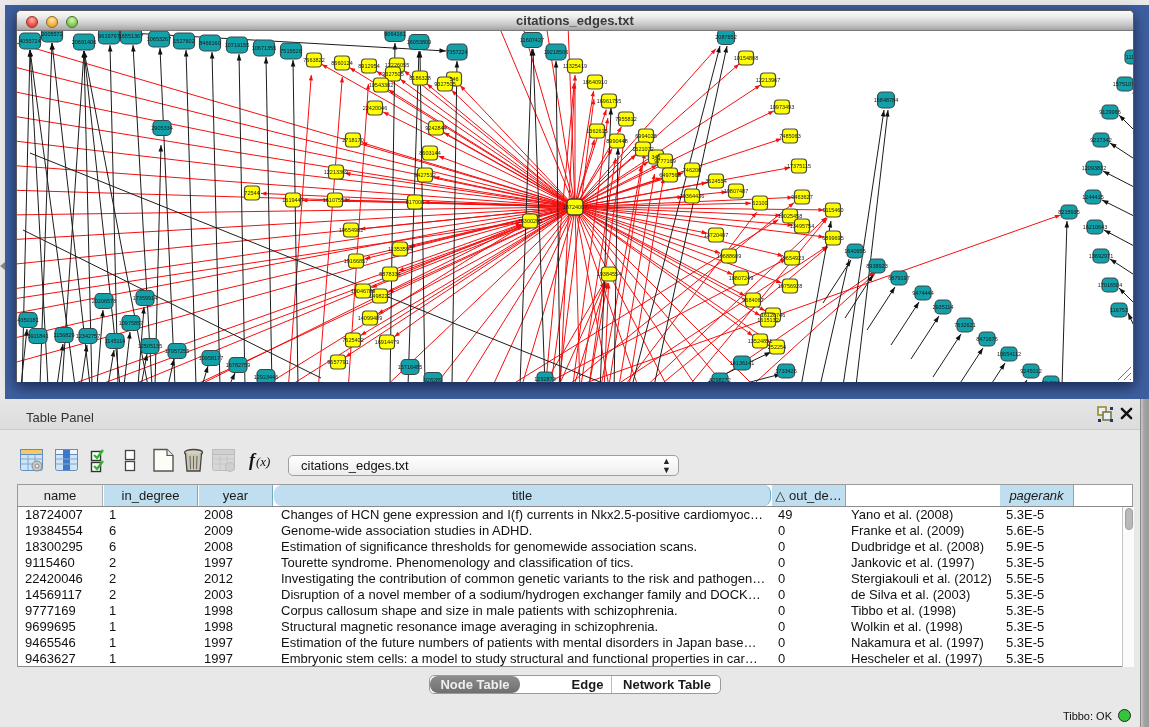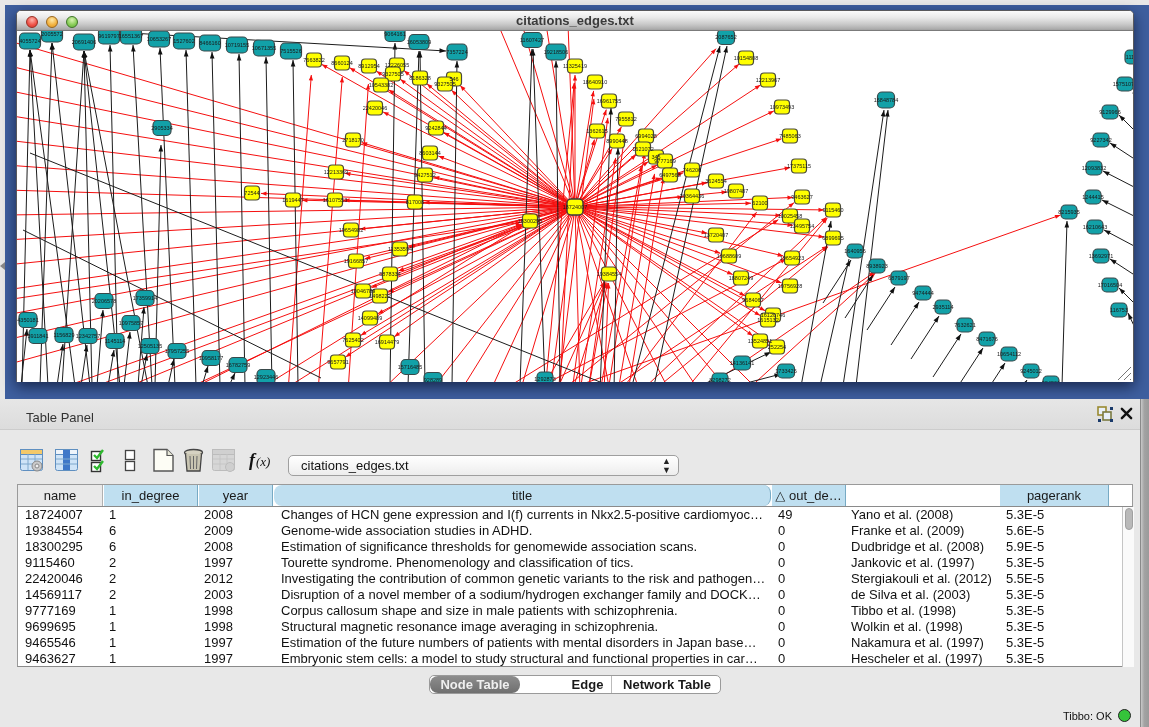--- a/index.html
+++ b/index.html
@@ -779,21 +779,21 @@
     </g>
   </svg>
   <div class="combo">citations_edges.txt<span class="arr">▲<br>▼</span></div>
   <div class="theader">
     <div class="hc" style="left:0;width:85px;background:#e9e9e9;border-right:1px solid #b0b0b0;">name</div>
     <div class="hc" style="left:86px;width:94px;">in_degree</div>
     <div class="hc" style="left:181px;width:74px;">year</div>
     <div class="hc" style="left:256px;width:497px;border-radius:8px;">title</div>
     <div class="hc" style="left:754px;width:74px;">△ out_de…</div>
     <div class="hc" style="left:829px;width:152px;margin-top:31px;">short</div>
-    <div class="hc" style="left:982px;width:109px;">pagerank</div>
+    <div class="hc" style="left:982px;width:74px;font-style:italic;">pagerank</div>
   </div>
   <div class="tbody">
 <div class="tr">
         <div class="c0">18724007</div>
         <div class="c1">1</div>
         <div class="c2">2008</div>
         <div class="c3">Changes of HCN gene expression and I(f) currents in Nkx2.5-positive cardiomyoc…</div>
         <div class="c4">49</div>
         <div class="c5">Yano et al. (2008)</div>
         <div class="c6">5.3E-5</div>

